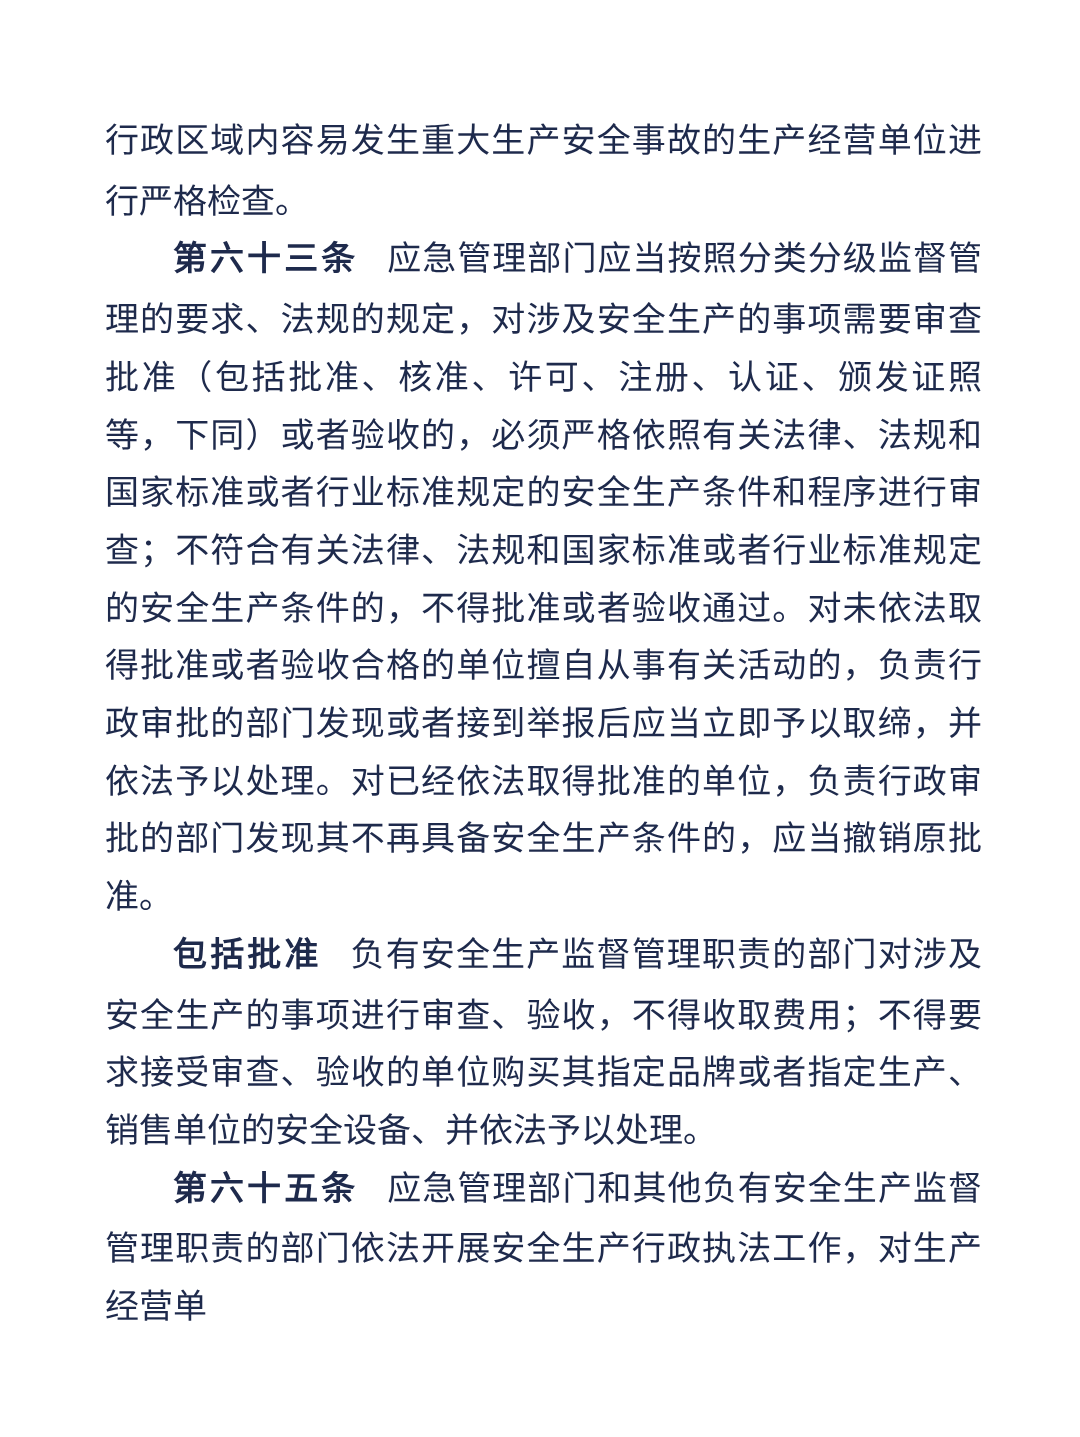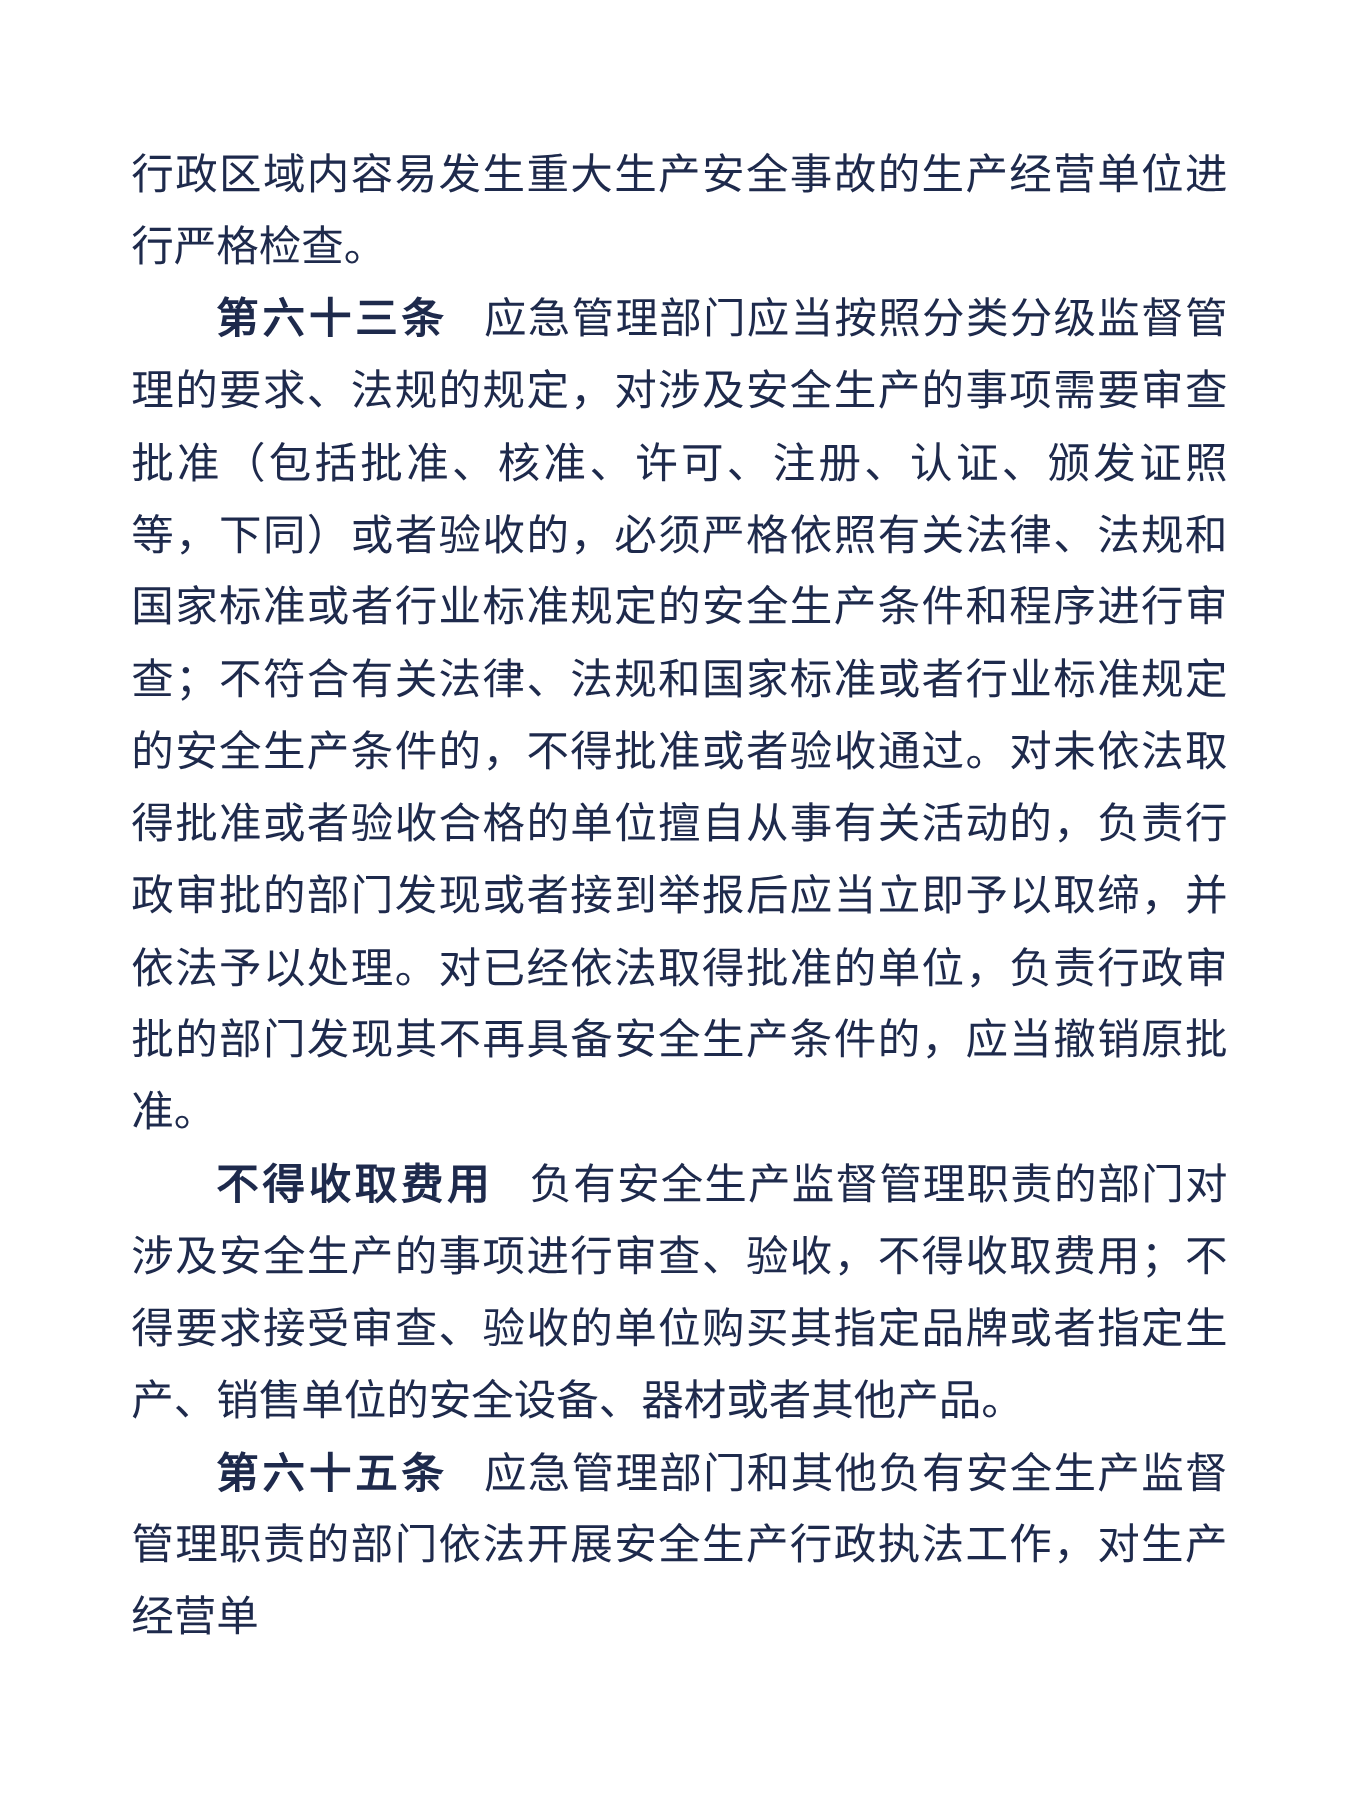--- a/index.html
+++ b/index.html
@@ -24,35 +24,35 @@
     overflow: hidden;
   }
   .para {
     margin: 0;
     padding: 0;
   }
   .para.indent {
     text-indent: 2em;
   }
   .article-no {
-    font-family: Liberation Serif, serif;
+    font-family: Liberation Mono, monospace;
     font-weight: 700;
     letter-spacing: 2px;
   }
   .article-no:not(:empty) {
     margin-right: 0.85em;
   }
 </style>
 </head>
 <body>
 
 <div class="page">
 
   <p class="para"><span class="article-no"></span><span>行政区域内容易发生重大生产安全事故的生产经营单位进行严格检查。</span></p>
 
 
   <p class="para indent"><span class="article-no">第六十三条</span><span>应急管理部门应当按照分类分级监督管理的要求、法规的规定，对涉及安全生产的事项需要审查批准（包括批准、核准、许可、注册、认证、颁发证照等，下同）或者验收的，必须严格依照有关法律、法规和国家标准或者行业标准规定的安全生产条件和程序进行审查；不符合有关法律、法规和国家标准或者行业标准规定的安全生产条件的，不得批准或者验收通过。对未依法取得批准或者验收合格的单位擅自从事有关活动的，负责行政审批的部门发现或者接到举报后应当立即予以取缔，并依法予以处理。对已经依法取得批准的单位，负责行政审批的部门发现其不再具备安全生产条件的，应当撤销原批准。</span></p>
 
-  <p class="para indent"><span class="article-no">不得收取费用</span><span>负有安全生产监督管理职责的部门对涉及安全生产的事项进行审查、验收，不得收取费用；不得要求接受审查、验收的单位购买其指定品牌或者指定生产、销售单位的安全设备、器材或者其他产品。</span></p>
+  <p class="para indent"><span class="article-no">包括批准</span><span>负有安全生产监督管理职责的部门对涉及安全生产的事项进行审查、验收，不得收取费用；不得要求接受审查、验收的单位购买其指定品牌或者指定生产、销售单位的安全设备、并依法予以处理。</span></p>
 
   <p class="para indent"><span class="article-no">第六十五条</span><span>应急管理部门和其他负有安全生产监督管理职责的部门依法开展安全生产行政执法工作，对生产经营单</span></p>
 
 </div>
 
 </body></html>

